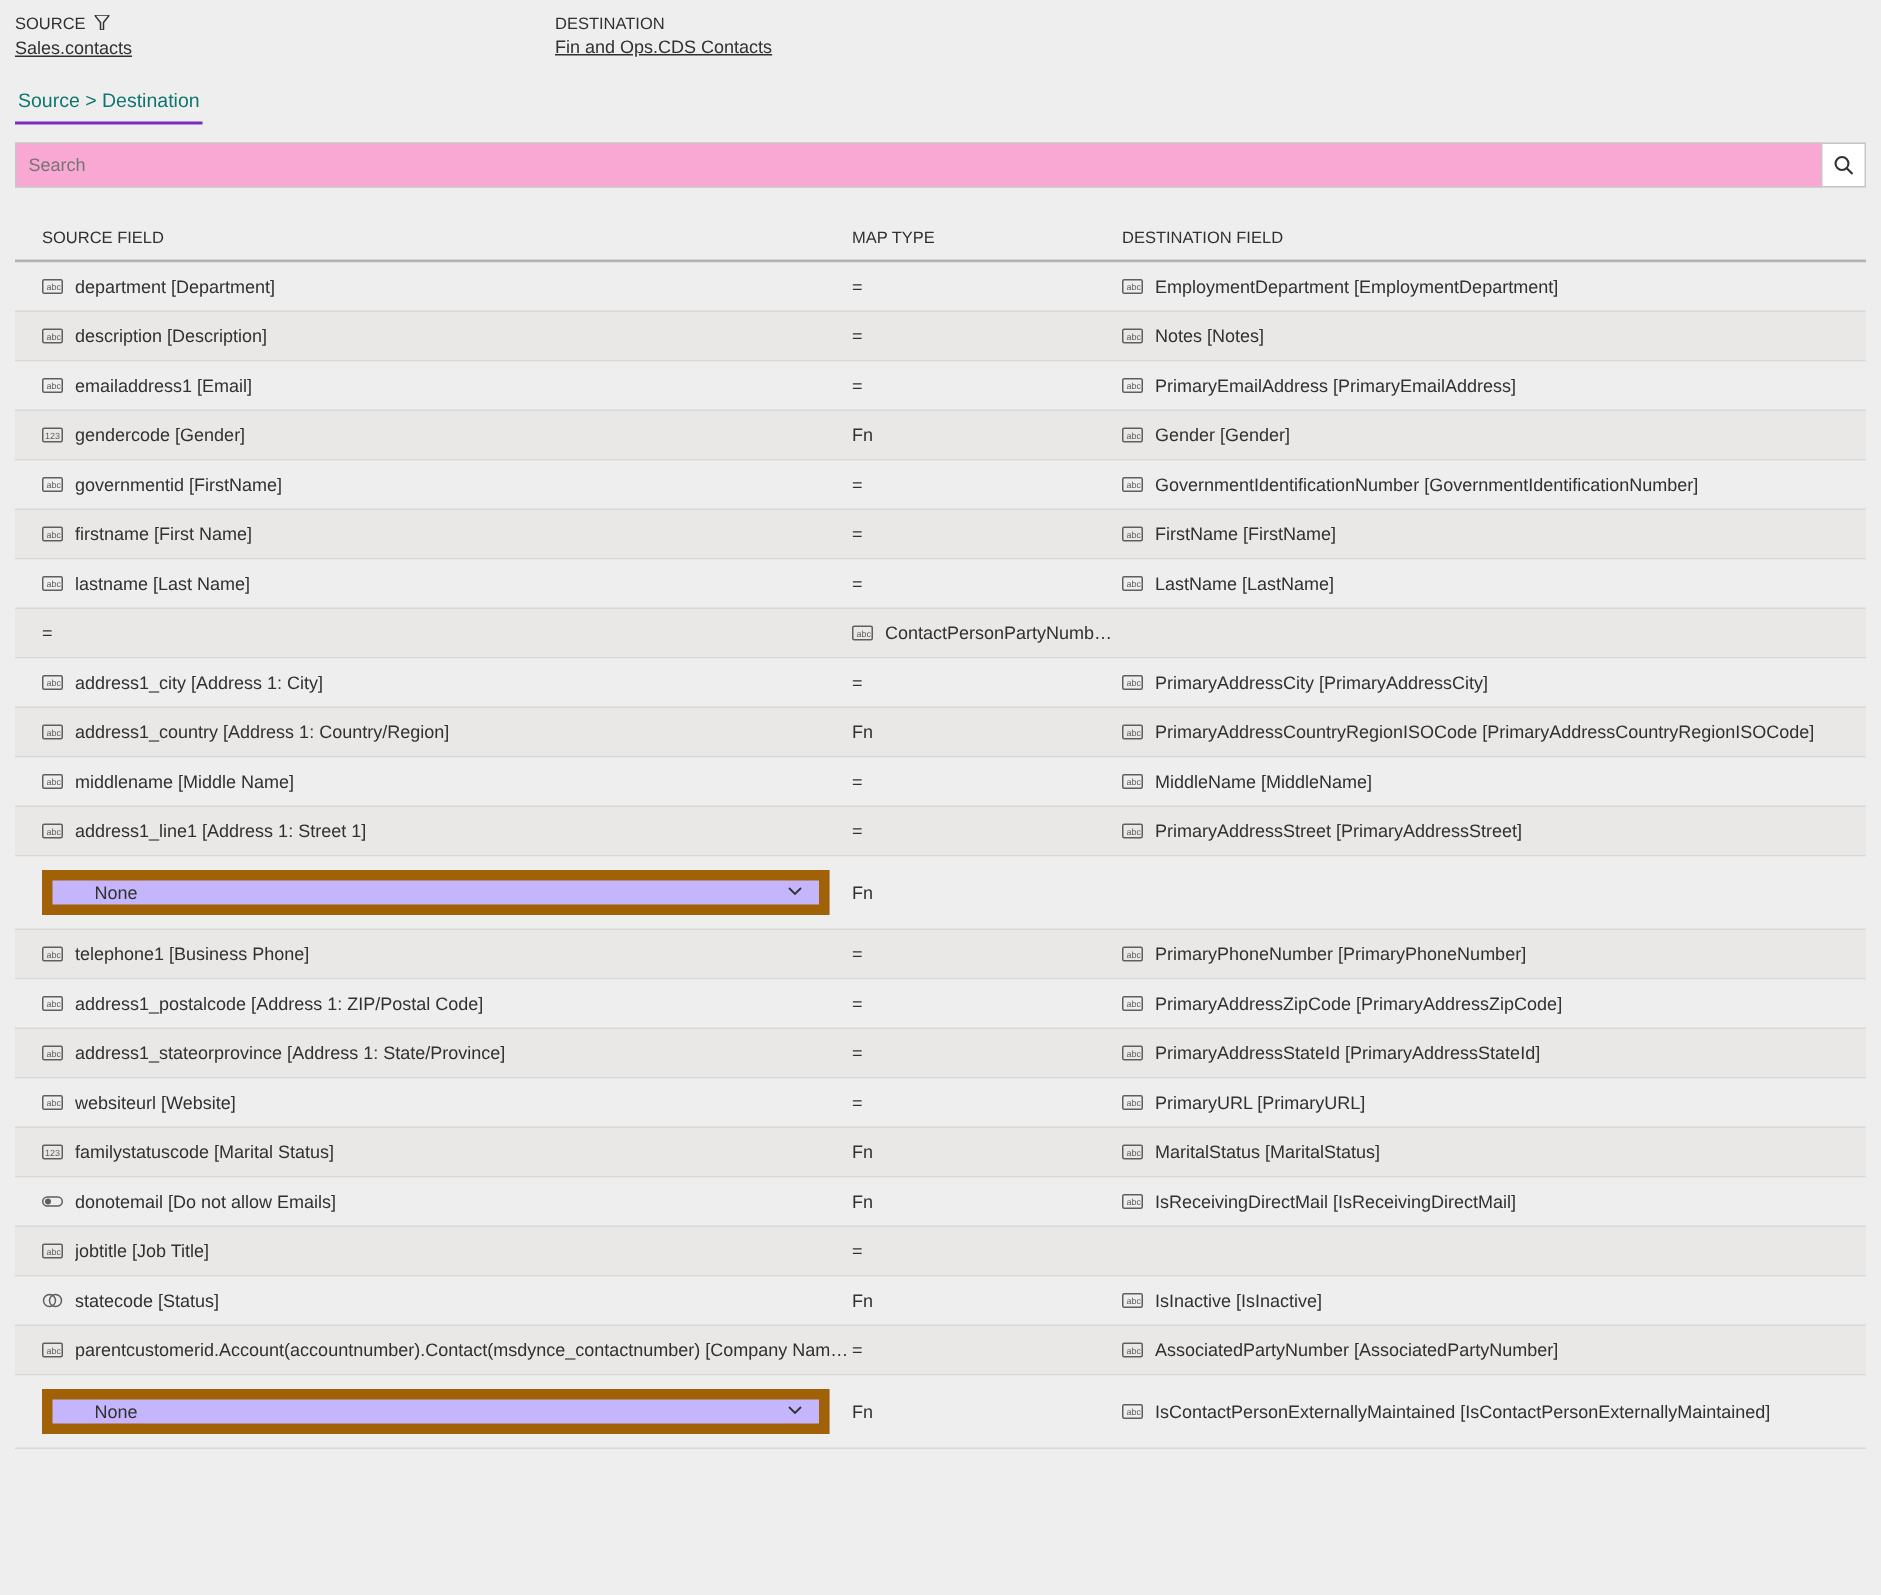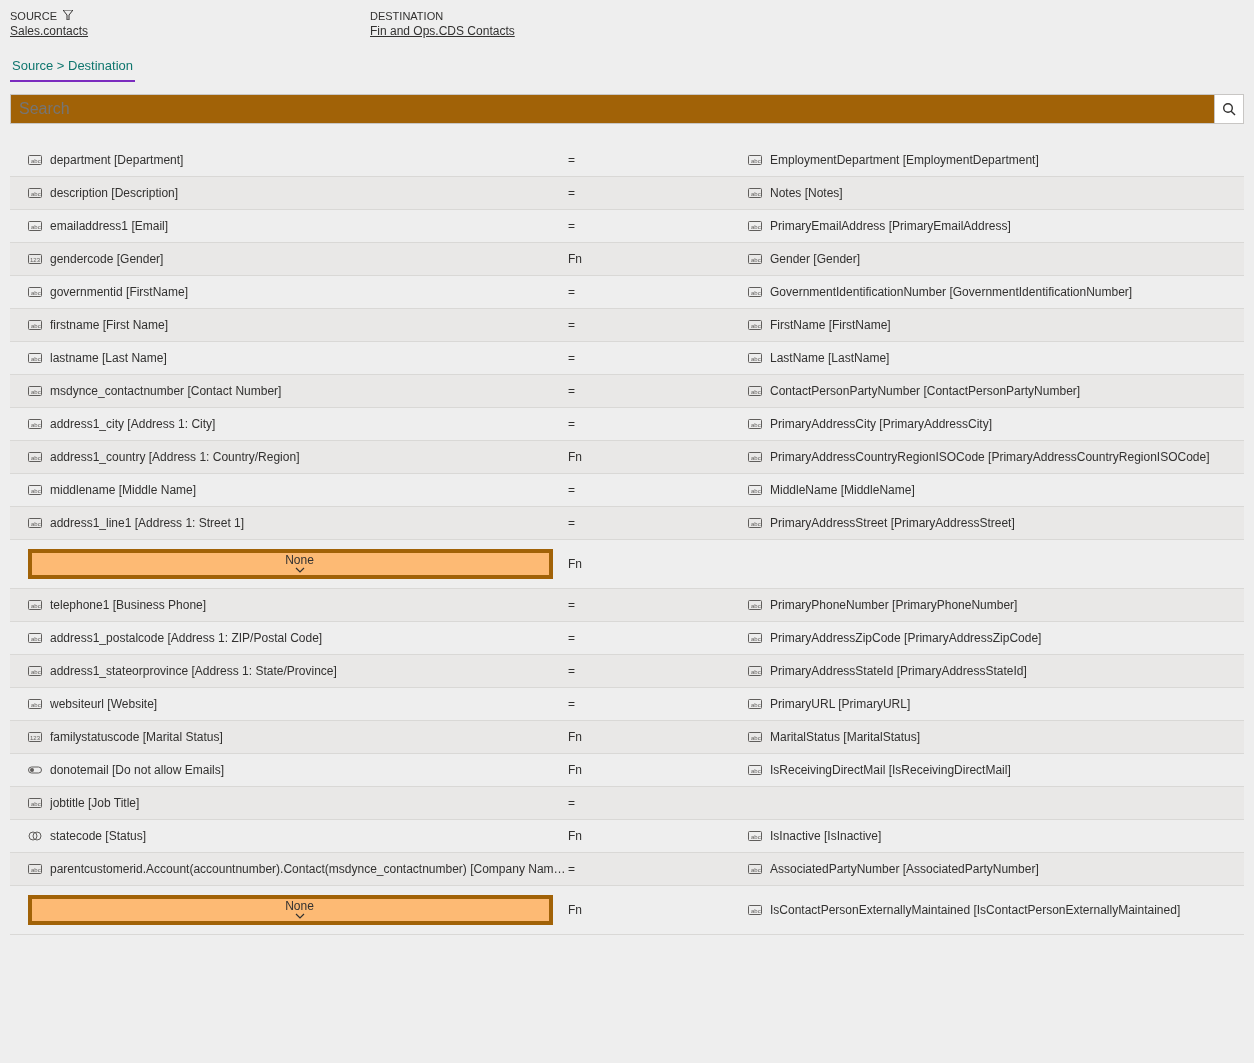--- a/index.html
+++ b/index.html
@@ -30,24 +30,24 @@
     display: inline-block;
     padding: 6px 2px 7px 2px;
     font-size: 13px;
     border-bottom: 2px solid #7b2cbf;
     color: #0f766e;
   }
   .search-wrap { margin-top: 12px; position: relative; }
   .search-input {
     width: 100%;
     border: 1px solid #c8c6c4;
-    background: #a16207;
+    background: #f9a8d4;
     height: 30px;
     padding: 0 34px 0 8px;
-    font-size: 16px;
+    font-size: 12px;
     outline: none;
   }
   .search-btn {
     position: absolute; right: 0; top: 0; bottom: 0;
     width: 30px;
     border: 1px solid #c8c6c4;
     border-left: 1px solid #c8c6c4;
     background: #fff;
     display: flex; align-items: center; justify-content: center;
     cursor: pointer;
@@ -84,27 +84,26 @@
     color: #605e5c;
   }
   .fld-icon svg, .opt-icon svg, .toggle-icon svg, .status-icon svg { width: 14px; height: 12px; }
   .select-wrap {
     position: relative;
     width: 525px;
   }
   .select {
     width: 100%;
     height: 30px;
-    border: 4px solid #a16207;
-    background: #fdba74;
+    border: 7px solid #a16207;
+    background: #c4b5fd;
     display: flex; align-items: center; justify-content: space-between;
     padding: 0 10px 0 28px;
     font-size: 12px;
     cursor: pointer;
-    flex-direction: column;
   }
   .select .chev svg { width: 12px; height: 12px; }
 </style>
 </head>
 <body>
 
 <svg width="0" height="0" style="position:absolute">
   <defs>
     <g id="ic-field">
       <rect x="0.5" y="1.5" width="13" height="9" rx="1" fill="none" stroke="currentColor" stroke-width="1"></rect>
@@ -162,20 +161,25 @@
   <div class="search-wrap">
     <input class="search-input" type="text" placeholder="Search" style="">
     <div class="search-btn">
       <svg viewBox="0 0 14 14">
           <use href="#ic-search"></use>
         </svg>
     </div>
   </div>
 
   <div class="grid">
+    <div class="grid-head">
+      <div>SOURCE FIELD</div>
+      <div>MAP TYPE</div>
+      <div>DESTINATION FIELD</div>
+    </div>
     <div id="rows">
         <div class="row">
           <div class="cell-src">
             <span class="fld-icon">
               <svg viewBox="0 0 14 12">
                 <use href="#ic-field"></use>
               </svg>
             </span>
             <span>department [Department]</span>
           </div>
@@ -297,28 +301,20 @@
           <div class="cell-dst">
             <span class="fld-icon">
               <svg viewBox="0 0 14 12">
                 <use href="#ic-field"></use>
               </svg>
             </span>
             <span>LastName [LastName]</span>
           </div>
         </div>
         <div class="row">
-          <div class="cell-src">
-            <span class="fld-icon">
-              <svg viewBox="0 0 14 12">
-                <use href="#ic-field"></use>
-              </svg>
-            </span>
-            <span>msdynce_contactnumber [Contact Number]</span>
-          </div>
           <div class="cell-map">=</div>
           <div class="cell-dst">
             <span class="fld-icon">
               <svg viewBox="0 0 14 12">
                 <use href="#ic-field"></use>
               </svg>
             </span>
             <span>ContactPersonPartyNumber [ContactPersonPartyNumber]</span>
           </div>
         </div>

